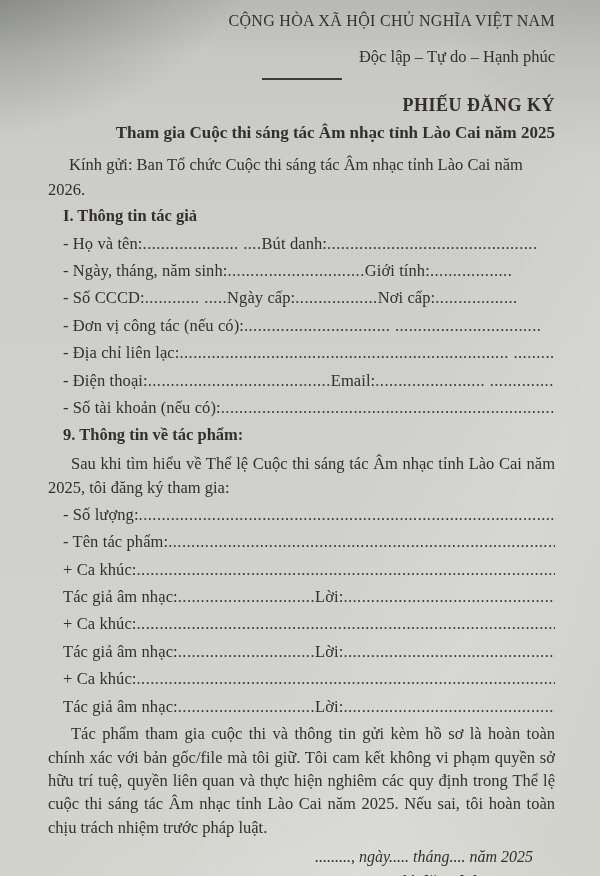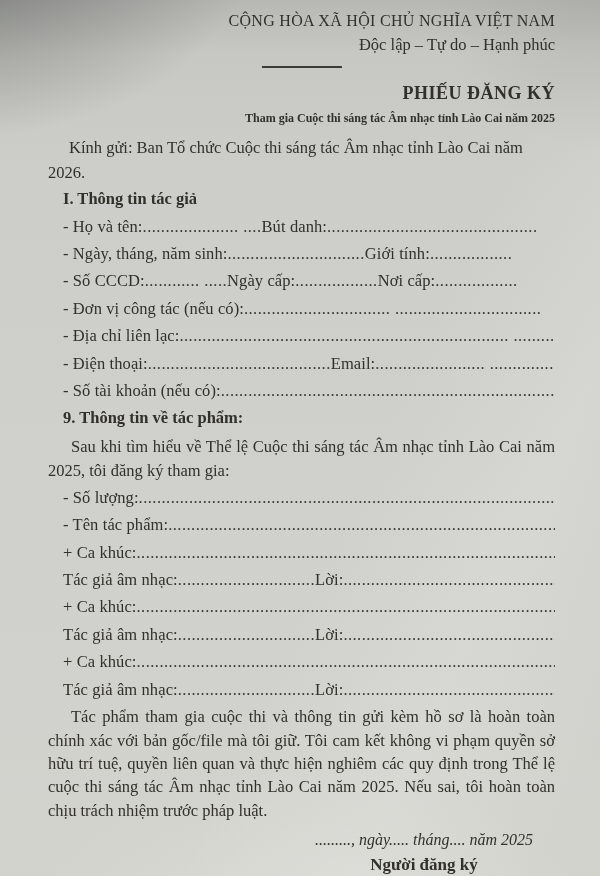--- a/index.html
+++ b/index.html
@@ -17,24 +17,24 @@
     position: absolute; inset: 0; pointer-events: none;
     background:
       radial-gradient(130% 55% at -10% -6%, rgba(45,47,44,0.48), rgba(45,47,44,0) 40%),
       radial-gradient(60% 28% at 108% 1%, rgba(100,102,98,0.16), rgba(100,102,98,0) 60%),
       radial-gradient(85% 42% at 52% 112%, rgba(242,243,238,0.30), rgba(242,243,238,0) 60%),
       linear-gradient(115deg, rgba(0,0,0,0) 58%, rgba(236,237,232,0.22) 76%, rgba(0,0,0,0) 94%);
   }
   .content { position: relative; padding: 12px 45px 0 48px; }
   .center { text-align: right; }
   .nat { font-size: 16px; letter-spacing: 0.3px; }
-  .motto { font-size: 16.5px; margin-top: 5px; }
+  .motto { font-size: 16.5px; margin-top: 17px; }
   .rule { width: 80px; height: 2px; background: #3c3b36; margin: 11px auto 0 auto; }
   .form-title { font-size: 18px; font-weight: bold; letter-spacing: 0.5px; margin-top: 15px; }
-  .form-sub { font-size: 12px; font-weight: bold; margin-top: 7px; }
+  .form-sub { font-size: 17px; font-weight: bold; margin-top: 7px; }
   .salutation { font-size: 16.5px; margin-top: 9px; text-indent: 21px; line-height: 25px; }
   .heading { font-size: 16.5px; font-weight: bold; padding-left: 15px; line-height: 27.5px; }
   .field-line {
     font-size: 16.5px; line-height: 27.4px; padding-left: 15px;
     white-space: nowrap; overflow: hidden;
   }
   .dots { letter-spacing: 0.45px; color: #3a3933; }
   .lbl { letter-spacing: 0.1px; }
   .para {
     font-size: 16.5px; text-align: justify; text-indent: 23px; margin: 0;

